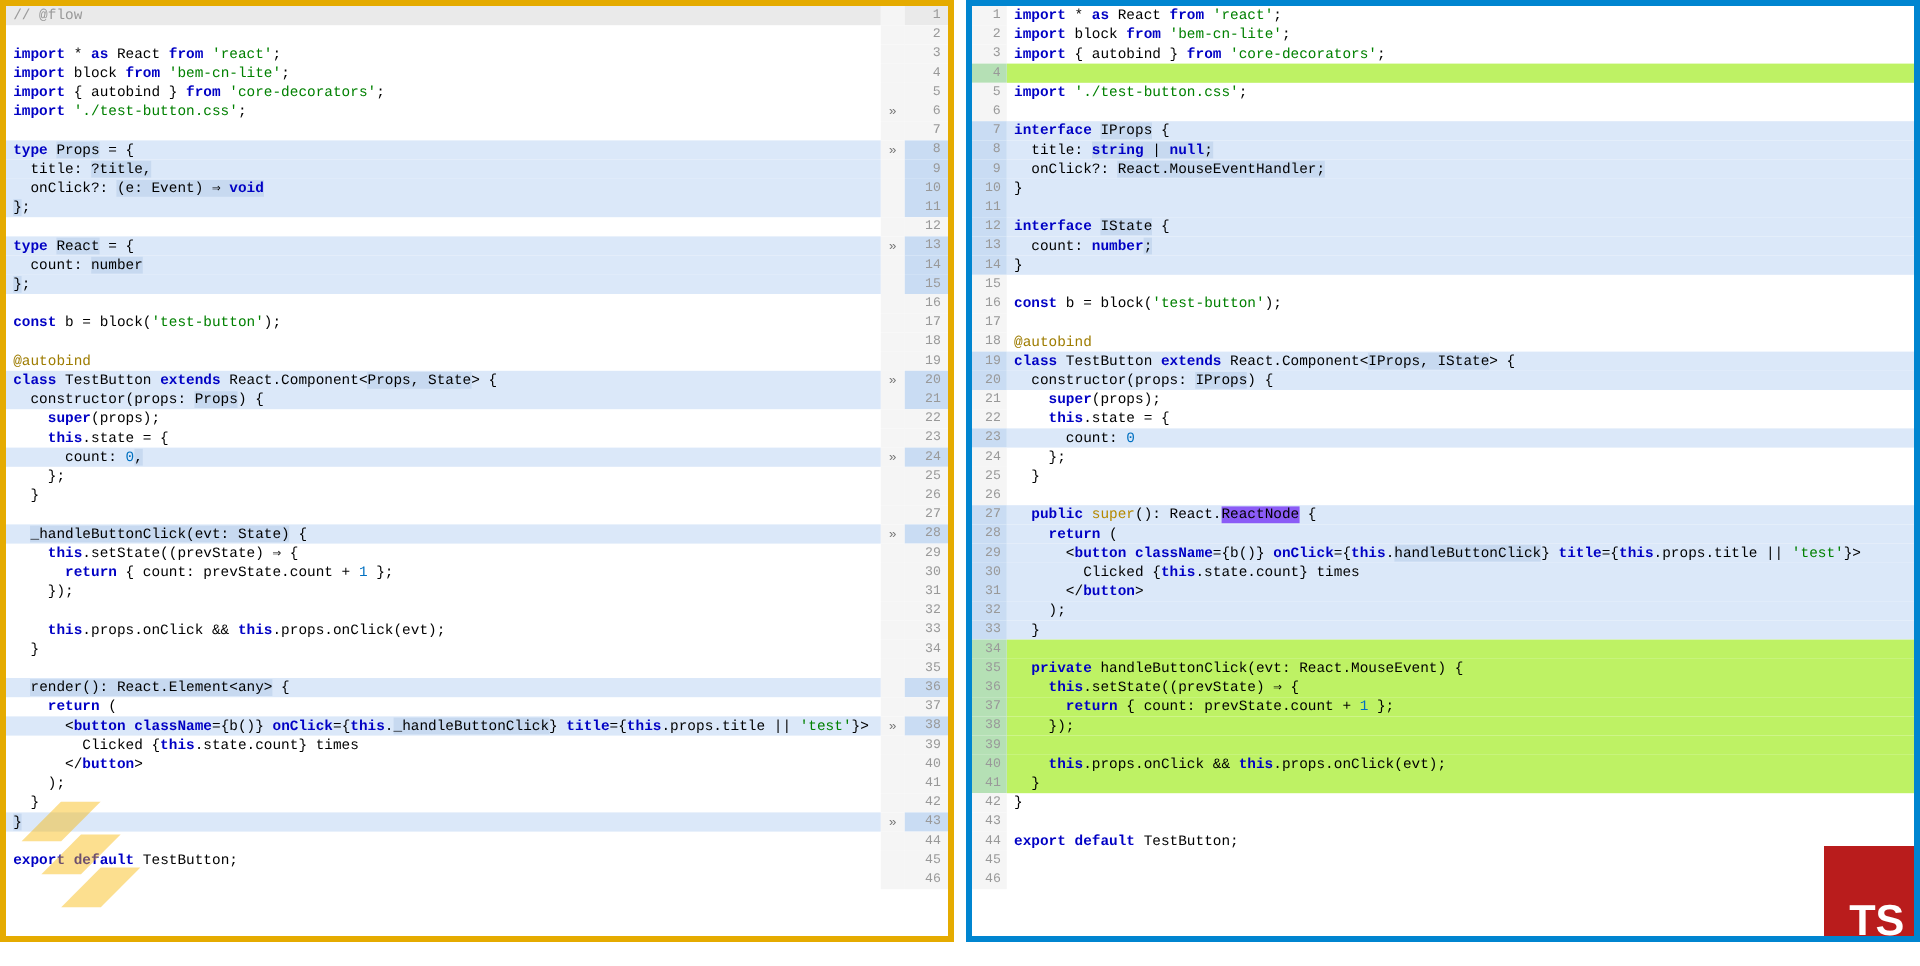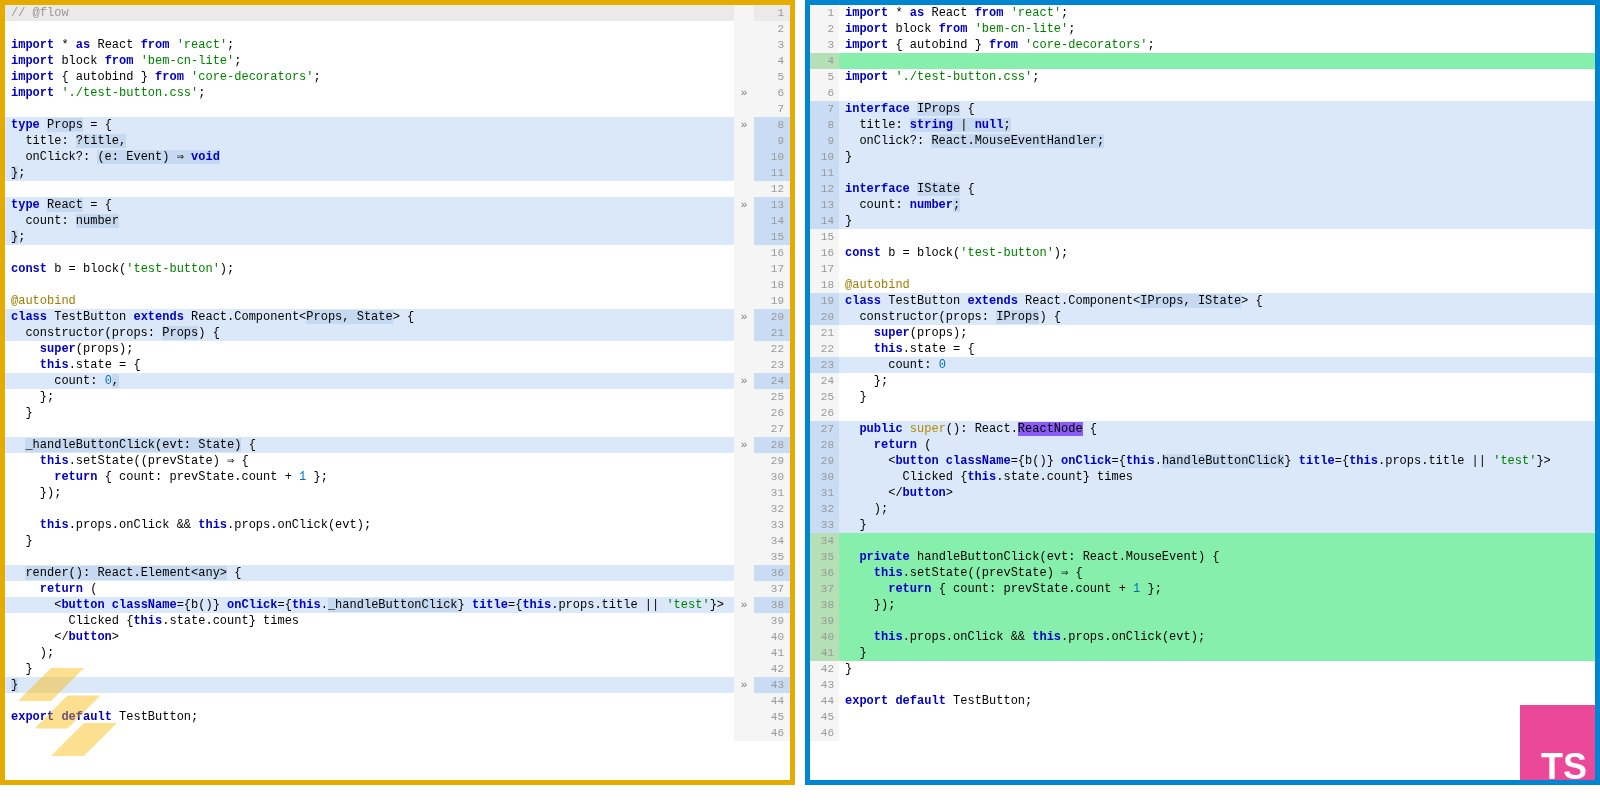--- a/index.html
+++ b/index.html
@@ -15,32 +15,32 @@
  .gutter-left{width:24px;text-align:right;padding-right:5px;color:#999;font-size:11px;background:#f5f5f5;position:relative;}
  .decor{width:20px;background:#f5f5f5;color:#888;text-align:center;}
  .left .gutter-right{order:3;width:30px;}
  .left .decor{order:2;}
  .left .code{order:1;flex:1;padding-left:6px;white-space:pre;}
  .right .gutter-left{order:1;}
  .right .code{order:3;flex:1;padding-left:6px;white-space:pre;}
  .code{overflow:hidden;}
  .line.blue .code{background:#dbe8f9;}
  .line.blue .gutter-right,.line.blue .gutter-left{background:#c9dcf3;}
- .line.green .code{background:#86efac;}
+ .line.green .code{background:#bef264;}
  .line.green .gutter-right,.line.green .gutter-left{background:#b5e0b5;}
  .line.header .code{background:#eaeaea;color:#999;}
  .line.header .gutter-right,.line.header .gutter-left{background:#eaeaea;}
  .kw{color:#0000c4;font-weight:bold;}
  .str{color:#008000;font-weight:normal;}
  .num{color:#0070c1;}
  .ann{color:#9e7c00;}
  .cmt{color:#999;}
  .hi-word{background:#8b5cf6;}
  .logo-flow{position:absolute;left:8px;bottom:2px;width:120px;height:110px;opacity:0.55;pointer-events:none;}
- .logo-ts{position:absolute;right:0;bottom:0;width:75px;height:75px;background:#ec4899;display:flex;align-items:flex-end;justify-content:flex-end;color:#fff;font-weight:bold;font-size:36px;font-family:Arial,sans-serif;padding:5px 8px;box-sizing:border-box;pointer-events:none;}
+ .logo-ts{position:absolute;right:0;bottom:0;width:75px;height:75px;background:#b91c1c;display:flex;align-items:flex-end;justify-content:flex-end;color:#fff;font-weight:bold;font-size:36px;font-family:Arial,sans-serif;padding:5px 8px;box-sizing:border-box;pointer-events:none;}
  .fold{color:#777;font-size:11px;}
  .hlspan{background:#c7d9f0;}
  .yspan{color:#b58900;}
 </style>
 </head>
 <body>
 
 <div class="container">
   <div class="pane left" style="position:relative">
     <div class="editor" id="editor-left">

